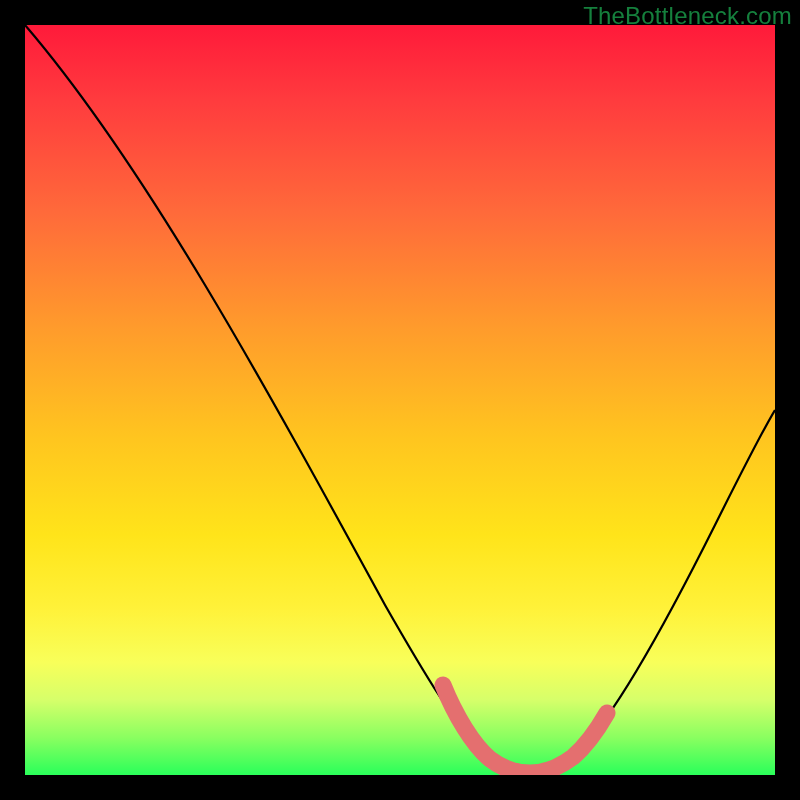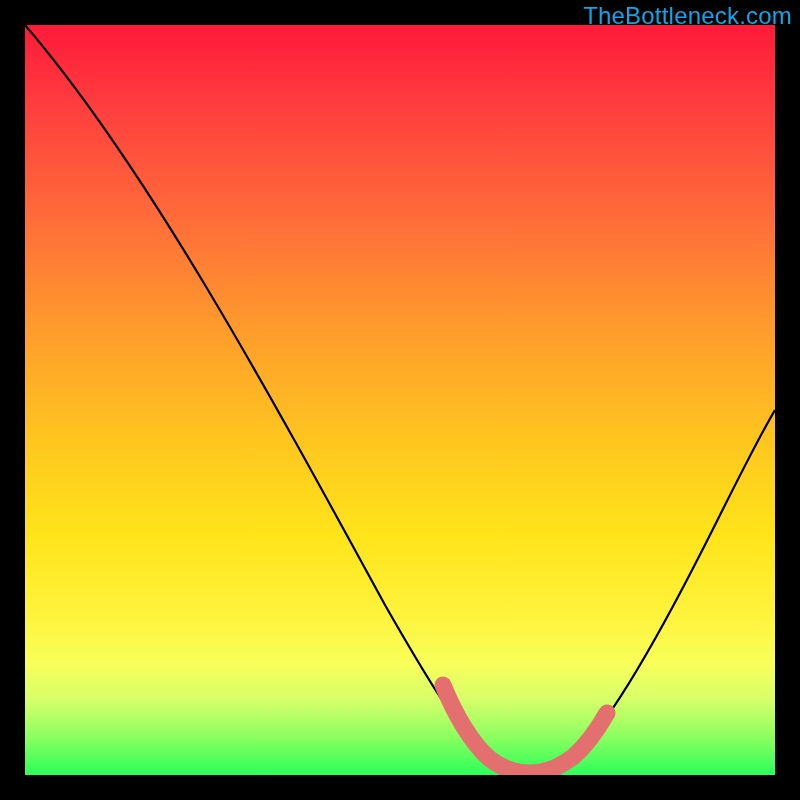--- a/index.html
+++ b/index.html
@@ -37,21 +37,21 @@
       #f8ff5a 85%,
       #d6ff6a 90%,
       #8aff60 95%,
       #2aff5a 100%
     );
   }
   .watermark {
     position: absolute;
     top: 2px;
     right: 8px;
-    color: #0ea5e9;
+    color: #15803d;
     font-size: 24px;
     font-weight: 500;
     letter-spacing: 0.2px;
     user-select: none;
   }
   svg {
     position: absolute;
     left: 0;
     top: 0;
   }

